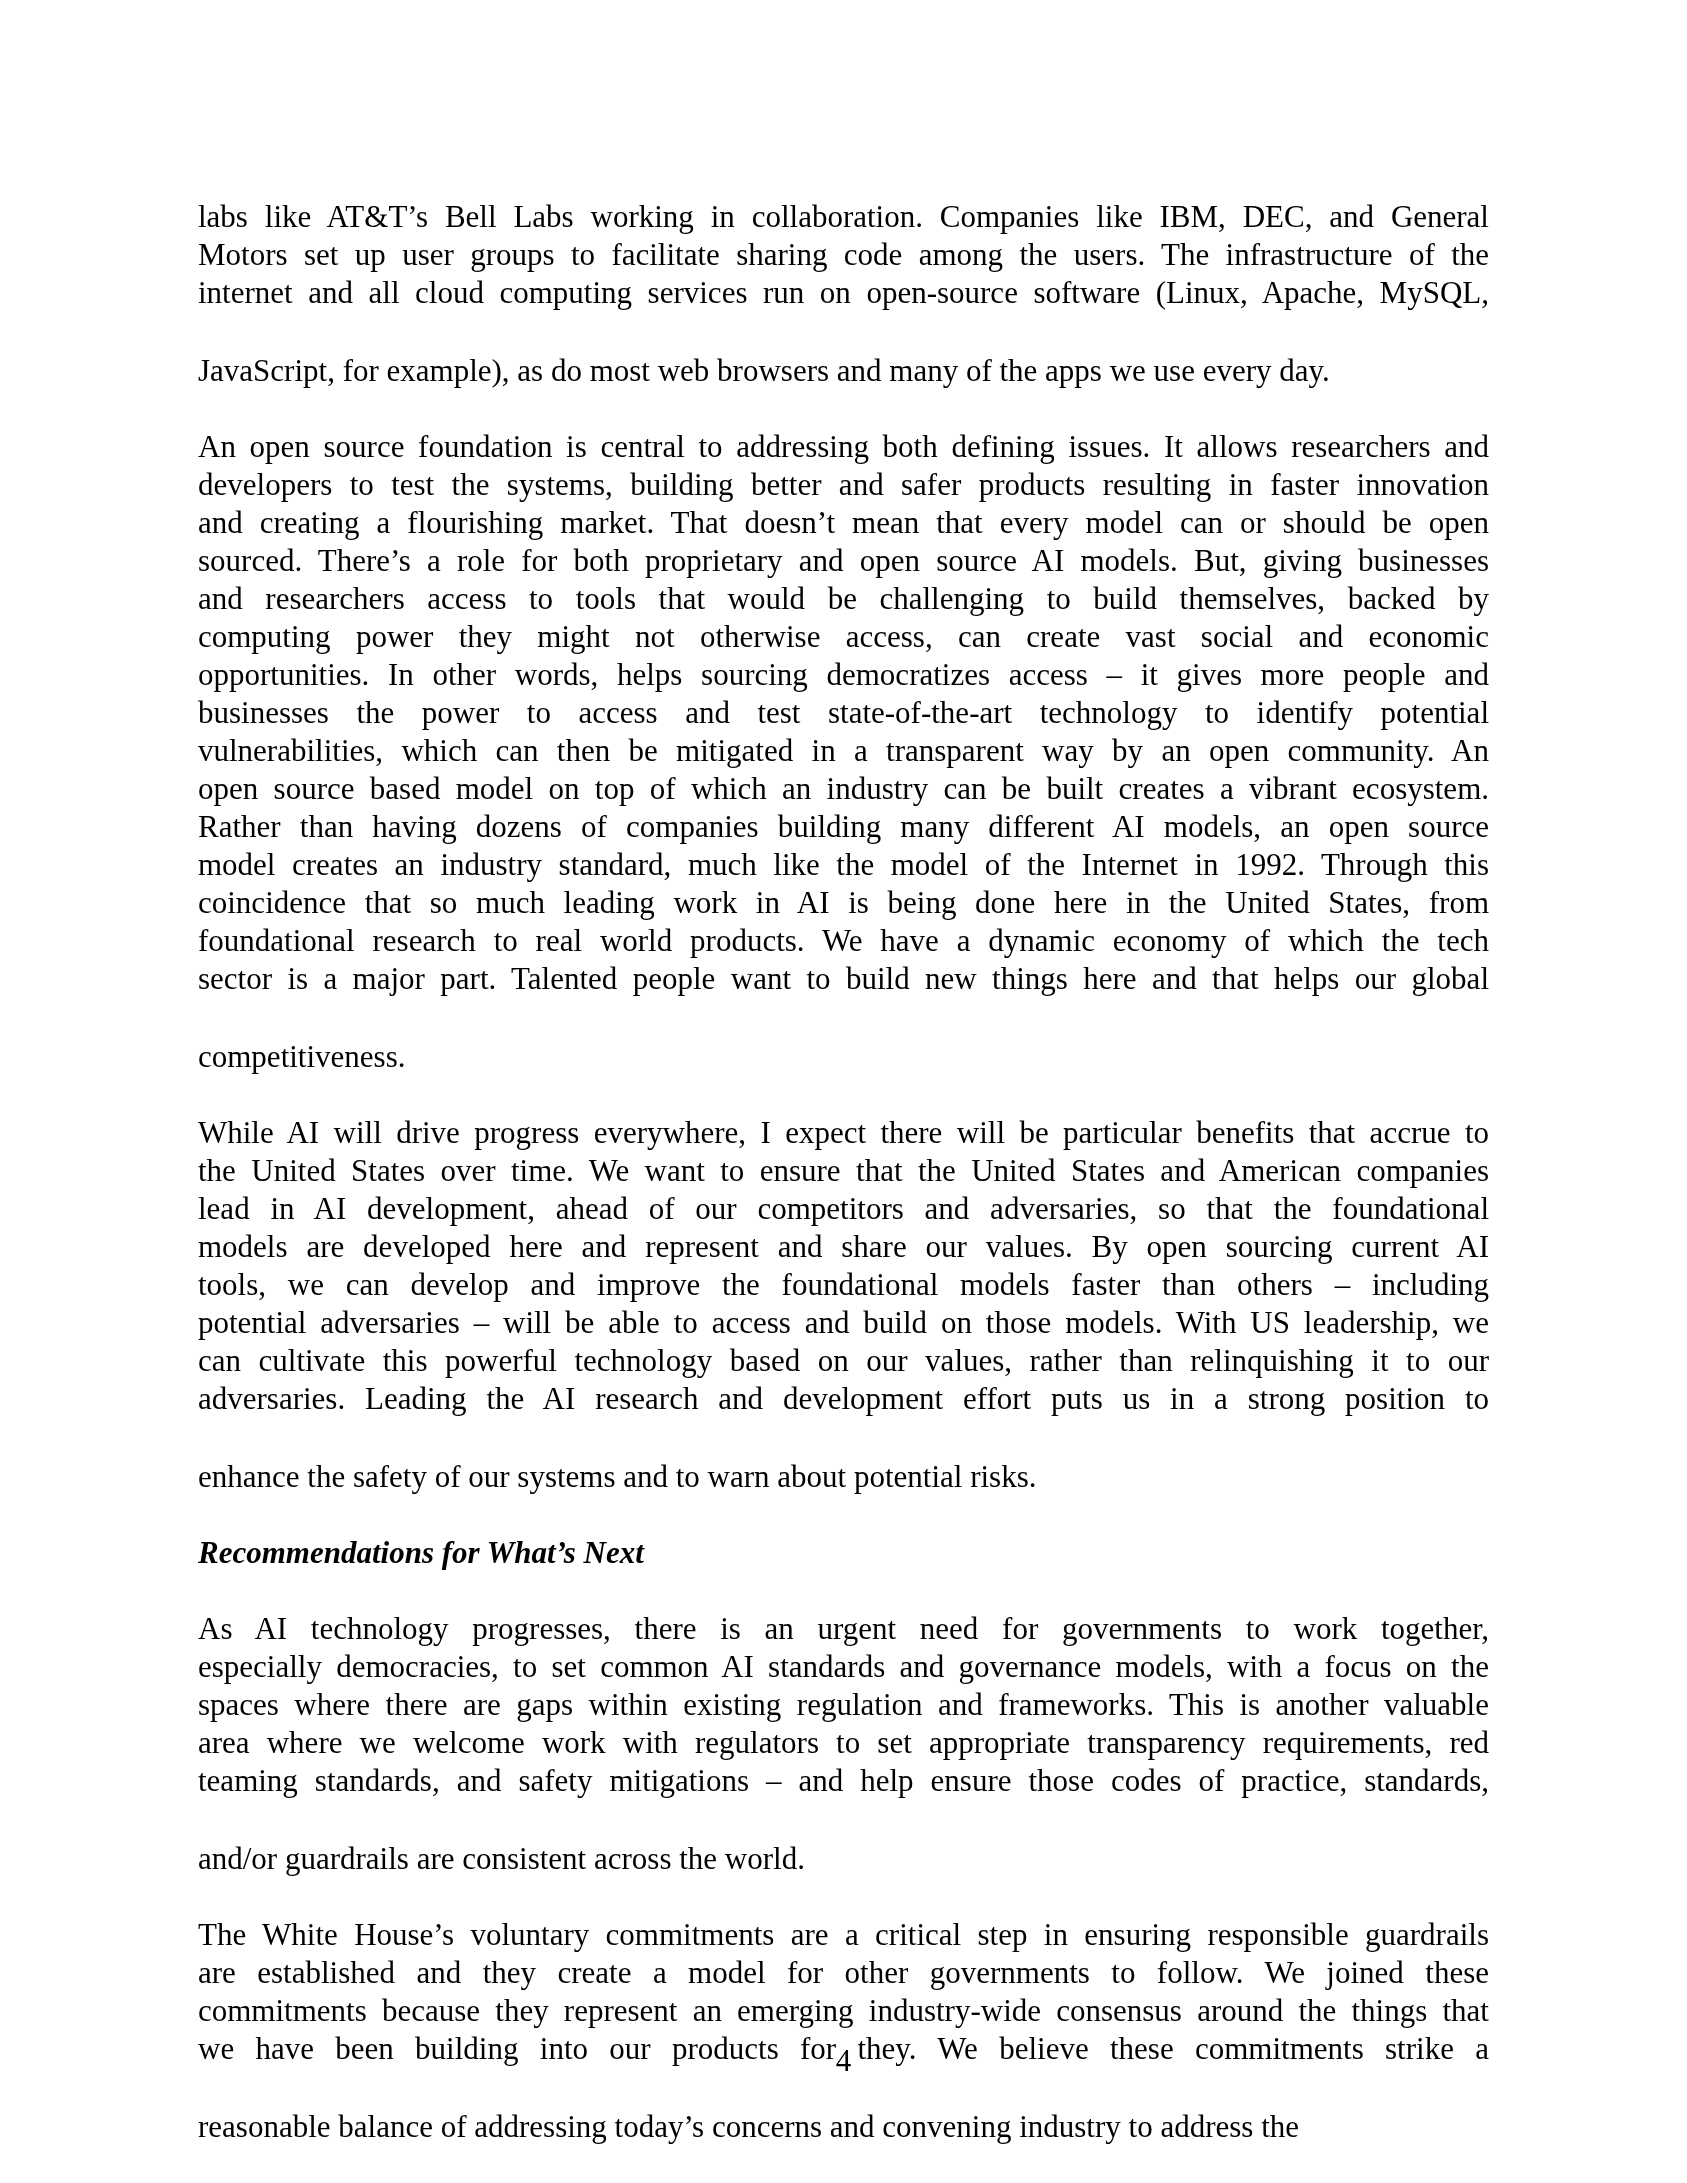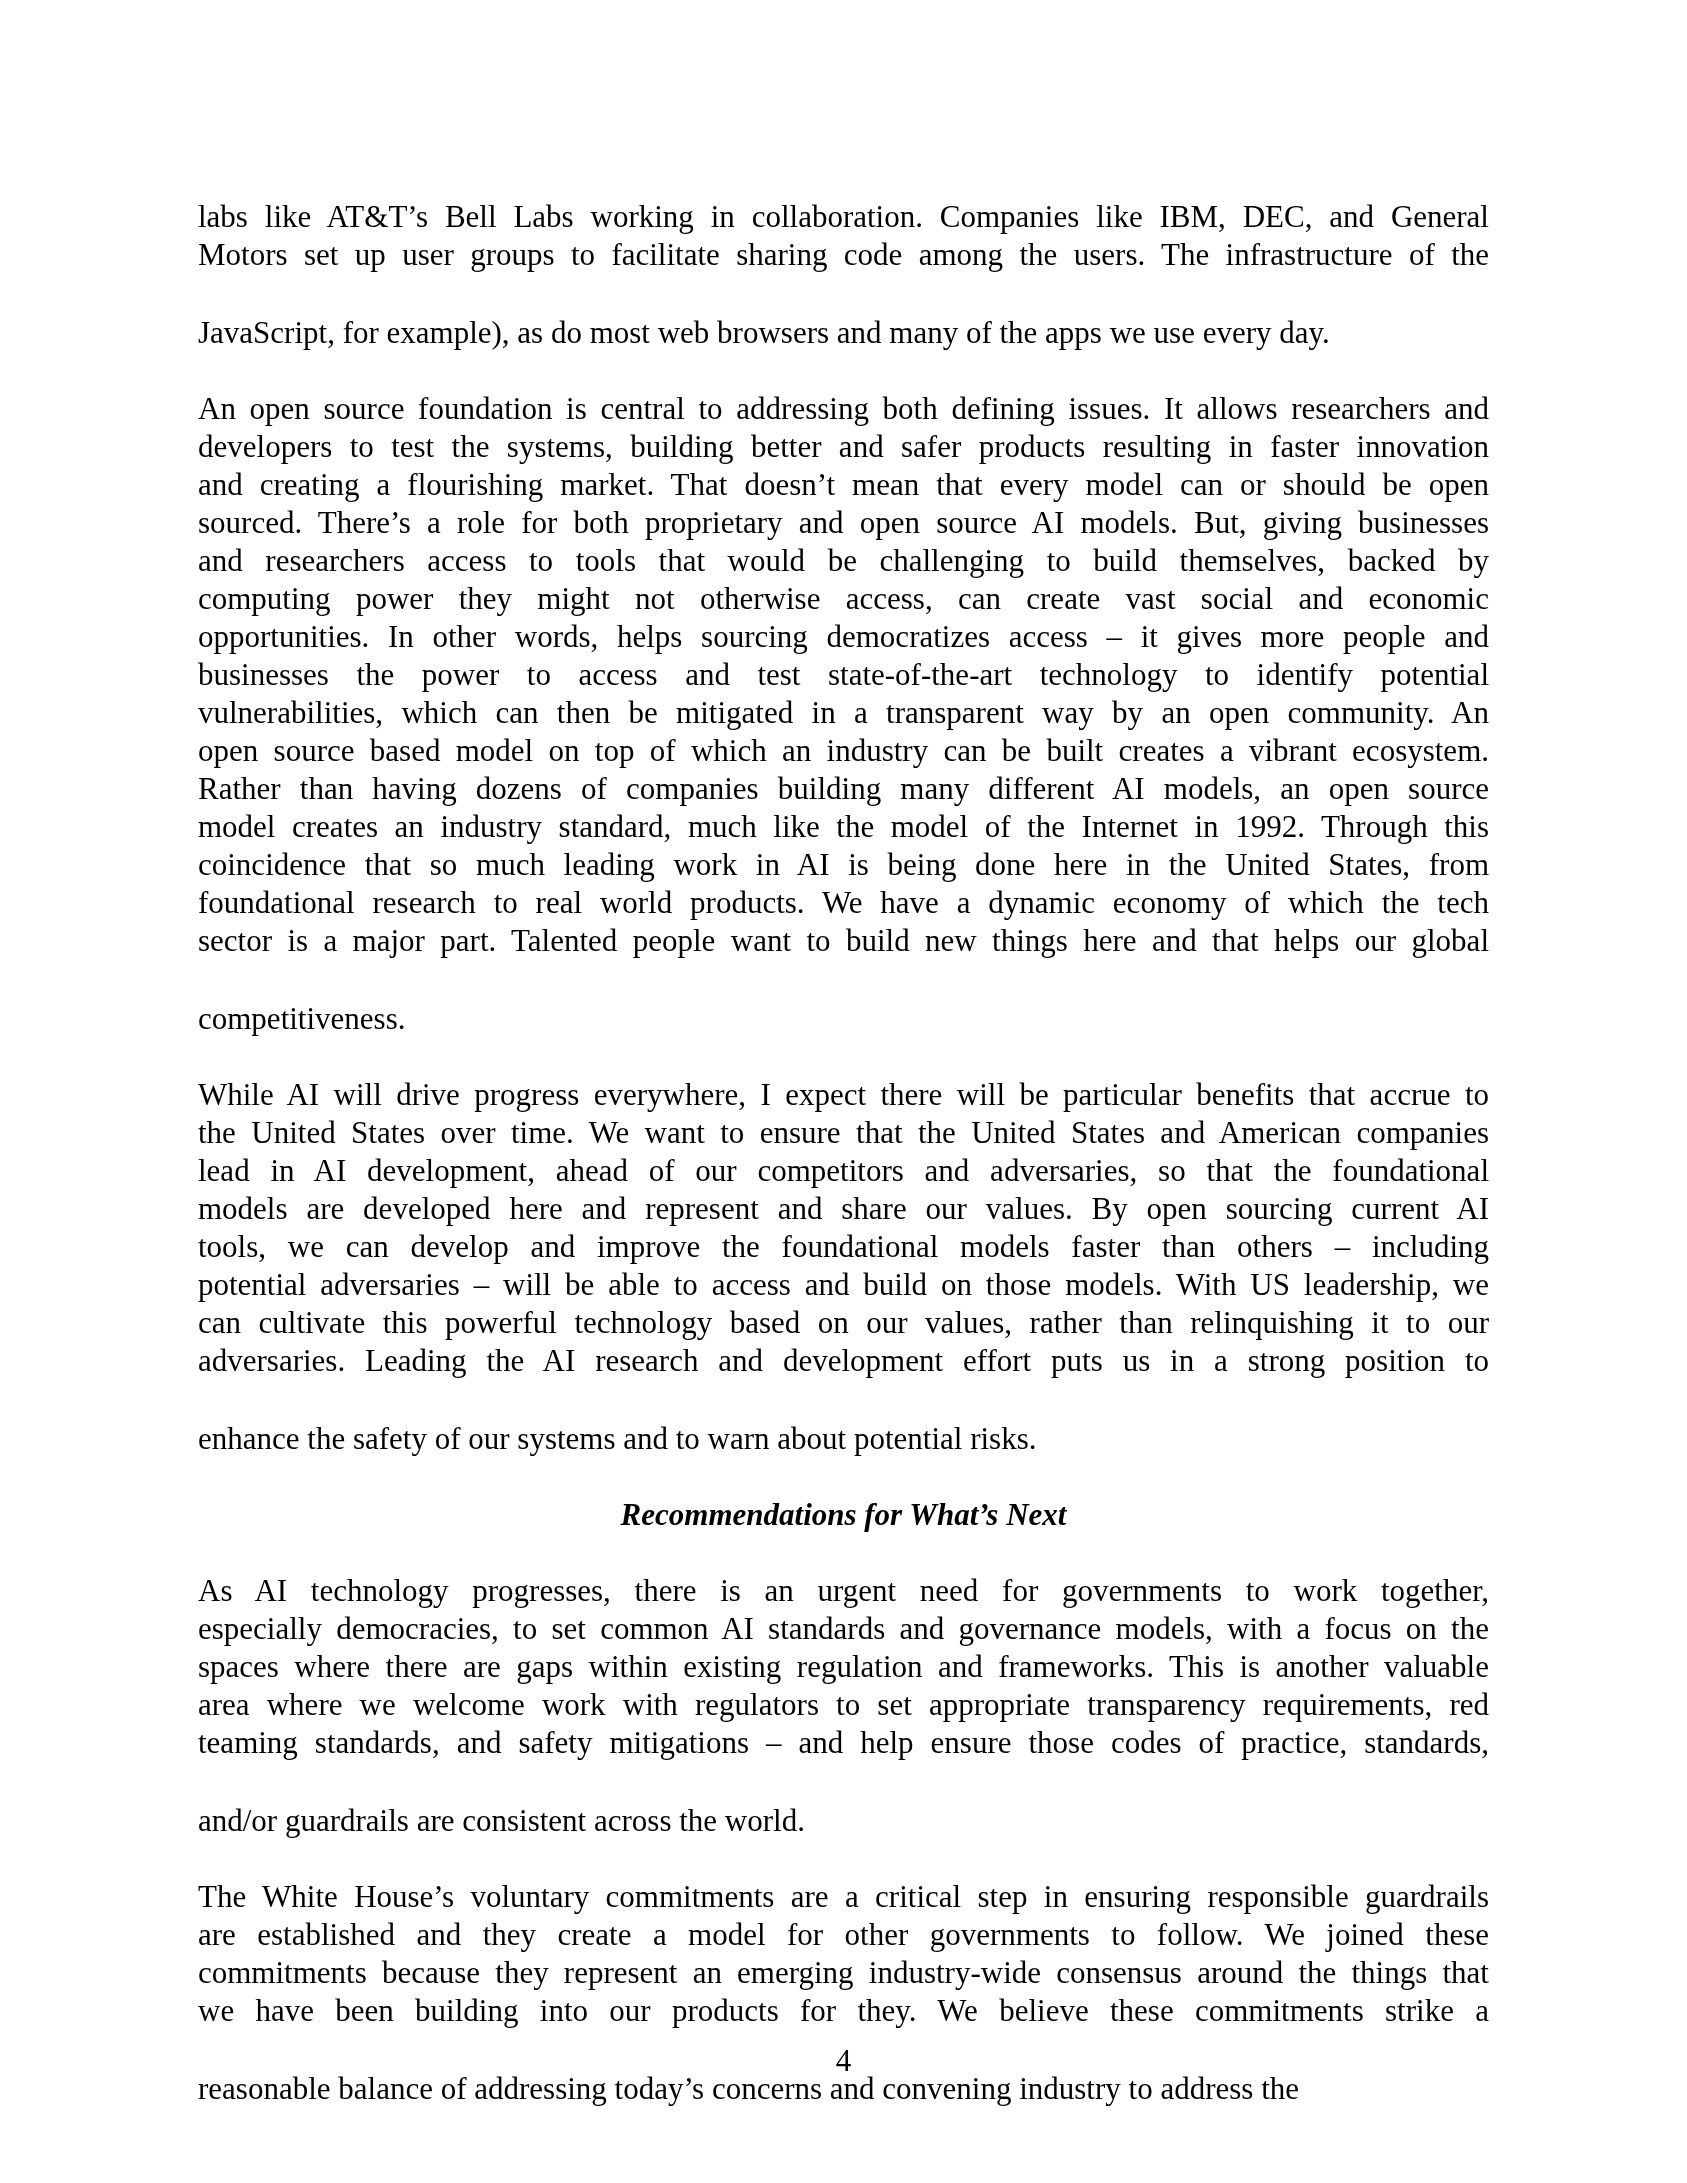--- a/index.html
+++ b/index.html
@@ -42,40 +42,41 @@
   .line.last {
     text-align-last: left;
     margin-top: 40px;
   }
   .heading {
     font-size: 31px;
     line-height: 38px;
     font-weight: bold;
     font-style: italic;
     margin: 0 0 38px 0;
-    text-align: center;
+    text-align: left;
   }
   .footer {
     position: absolute;
     left: 0;
     top: 2042px;
     width: 1687px;
     text-align: center;
     font-size: 31px;
     line-height: 38px;
   }
 </style>
 </head>
 <body>
 
 <div class="page">
   <div class="content" id="content">
       <div class="para">
         <div class="line">labs like AT&amp;T’s Bell Labs working in collaboration. Companies like IBM, DEC, and General</div>
         <div class="line">Motors set up user groups to facilitate sharing code among the users. The infrastructure of the</div>
+        <div class="line">internet and all cloud computing services run on open-source software (Linux, Apache, MySQL,</div>
         <div class="line last">JavaScript, for example), as do most web browsers and many of the apps we use every day.</div>
       </div>
       <div class="para">
         <div class="line">An open source foundation is central to addressing both defining issues. It allows researchers and</div>
         <div class="line">developers to test the systems, building better and safer products resulting in faster innovation</div>
         <div class="line">and creating a flourishing market. That doesn’t mean that every model can or should be open</div>
         <div class="line">sourced. There’s a role for both proprietary and open source AI models. But, giving businesses</div>
         <div class="line">and researchers access to tools that would be challenging to build themselves, backed by</div>
         <div class="line">computing power they might not otherwise access, can create vast social and economic</div>
         <div class="line">opportunities. In other words, helps sourcing democratizes access – it gives more people and</div>

